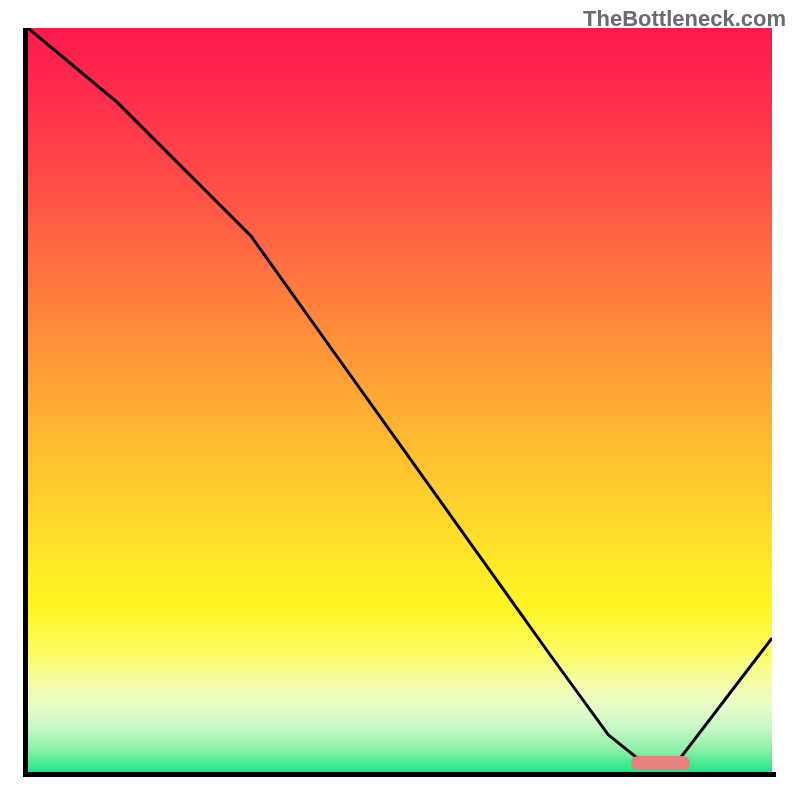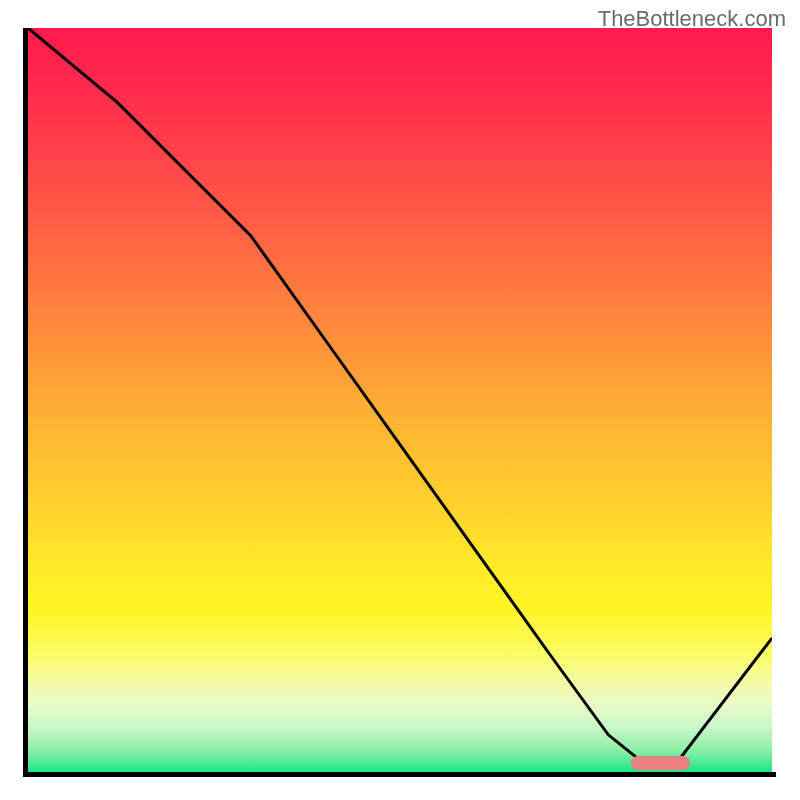--- a/index.html
+++ b/index.html
@@ -10,21 +10,21 @@
     font-family: Arial, Helvetica, sans-serif;
     position: relative;
     overflow: hidden;
   }
   .watermark {
     position: absolute;
     top: 6px;
     right: 14px;
     color: #6b6b6b;
     font-size: 22px;
-    font-weight: 400;
+    font-weight: 700;
     z-index: 10;
   }
   .chart-area {
     position: absolute;
     top: 28px;
     left: 28px;
     width: 744px;
     height: 744px;
     background: linear-gradient(to bottom,
       #ff1a4d 0%,

